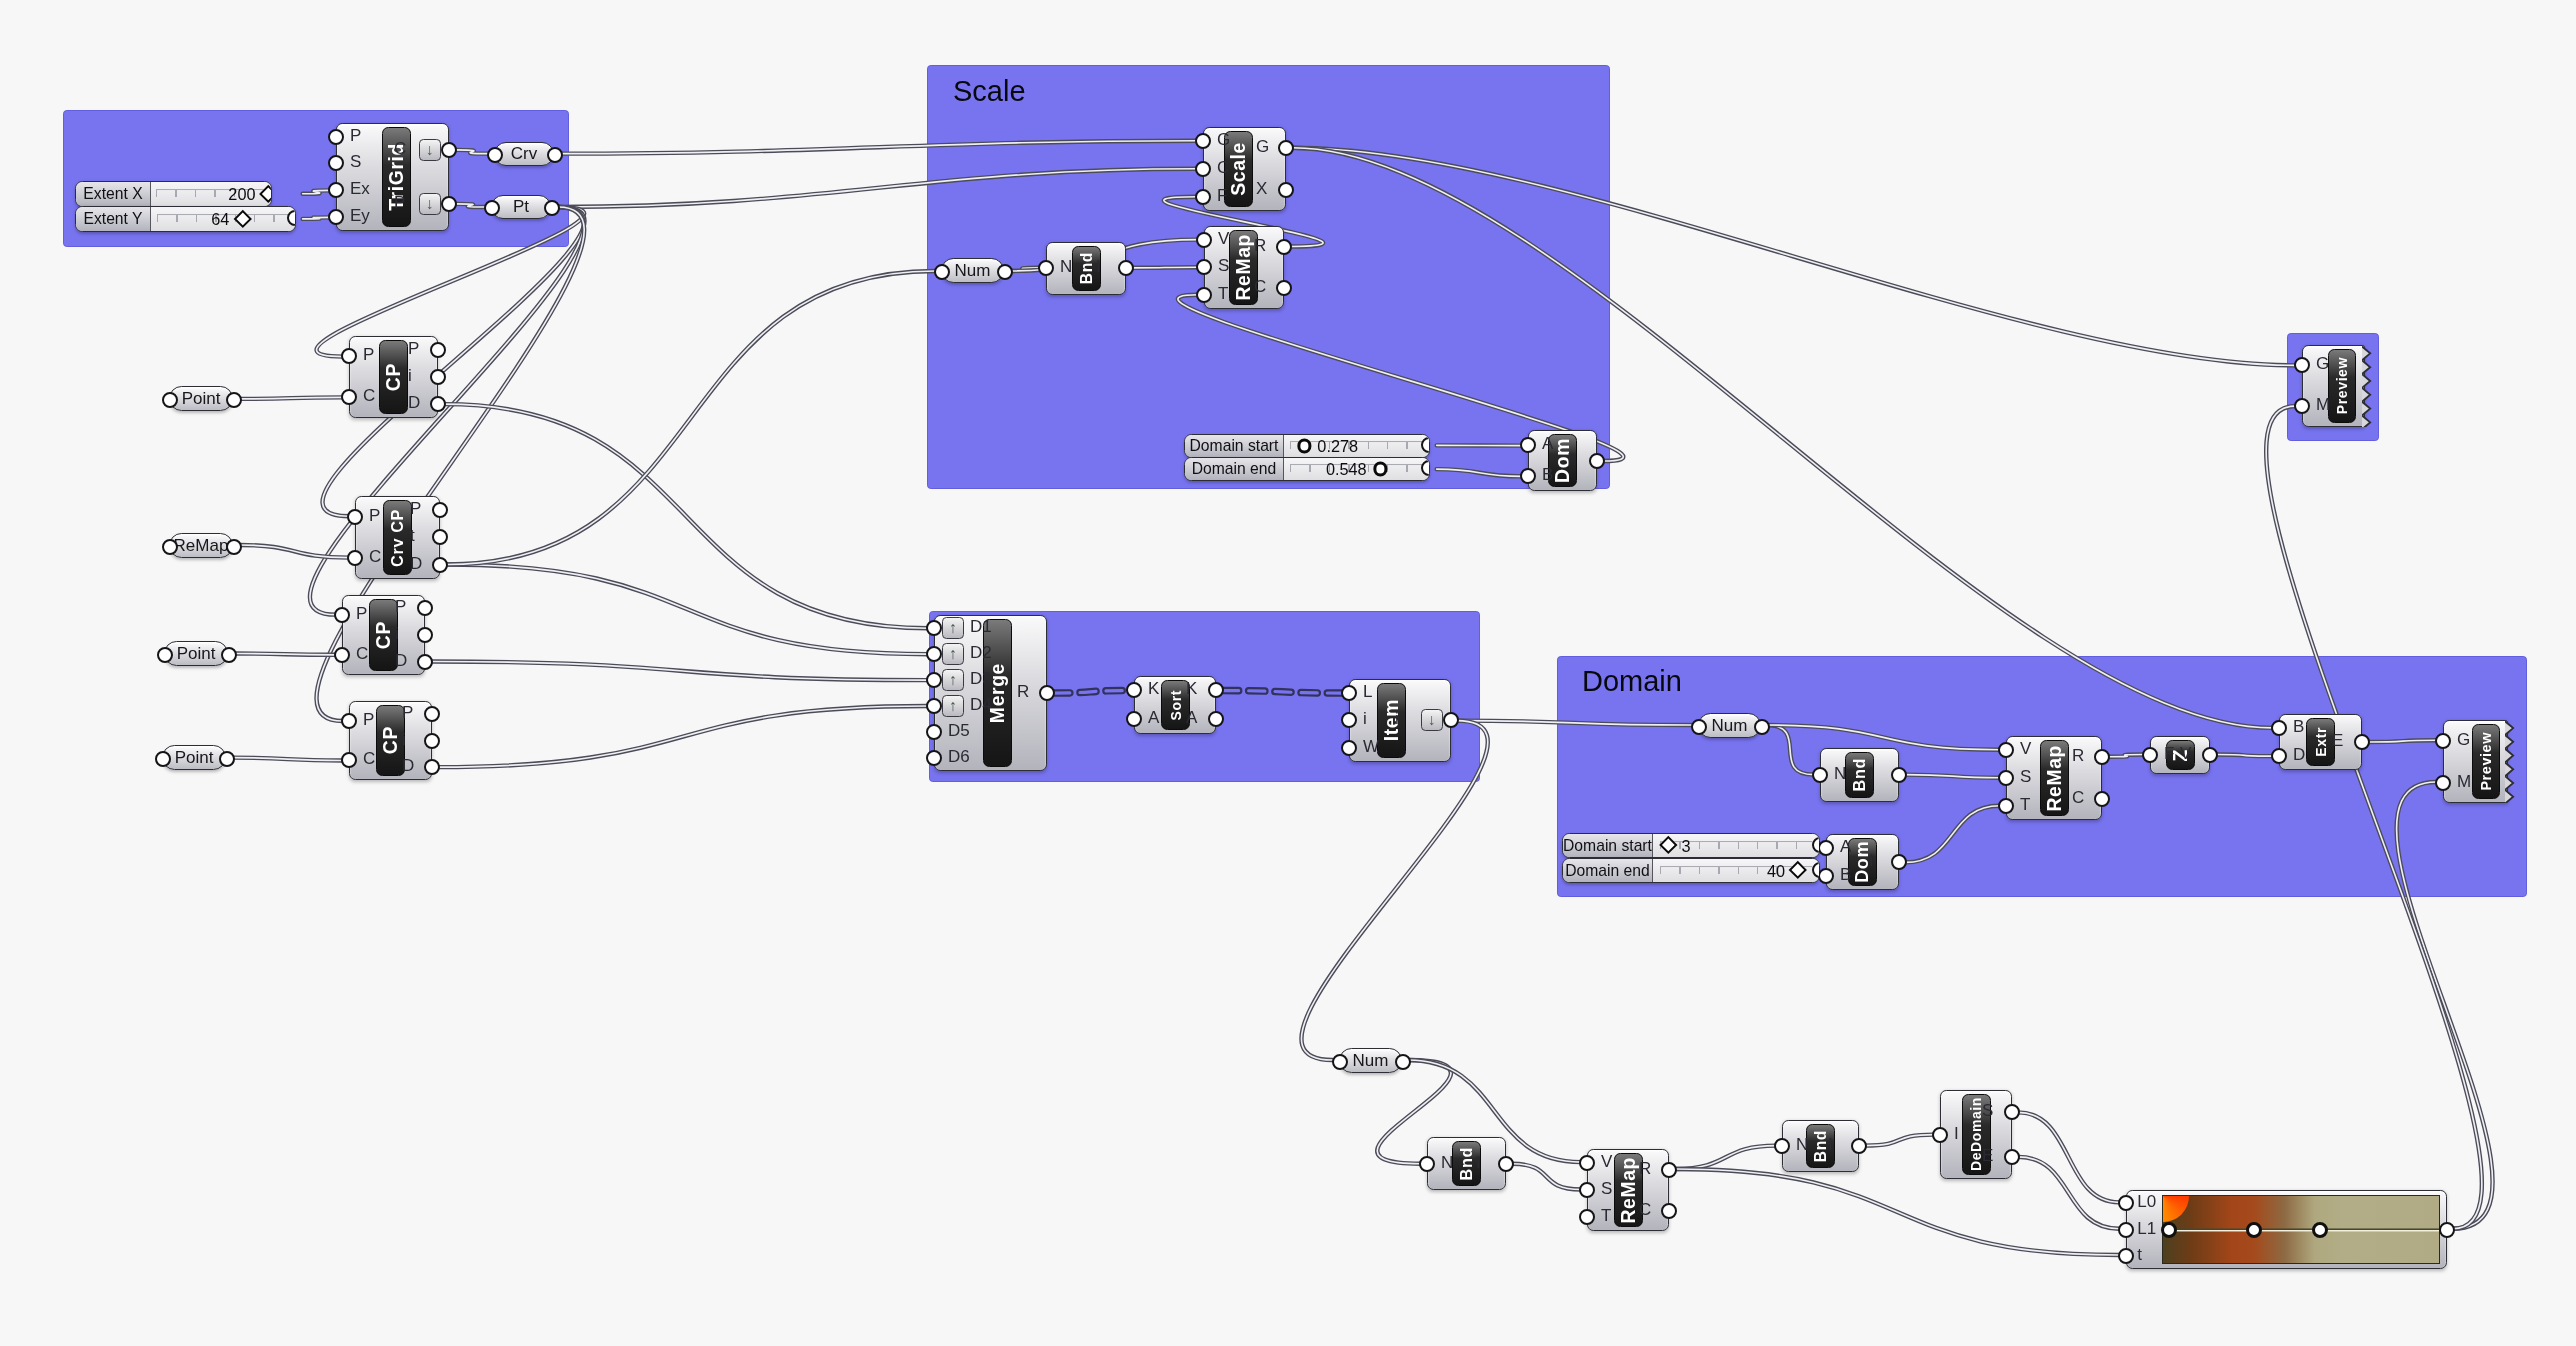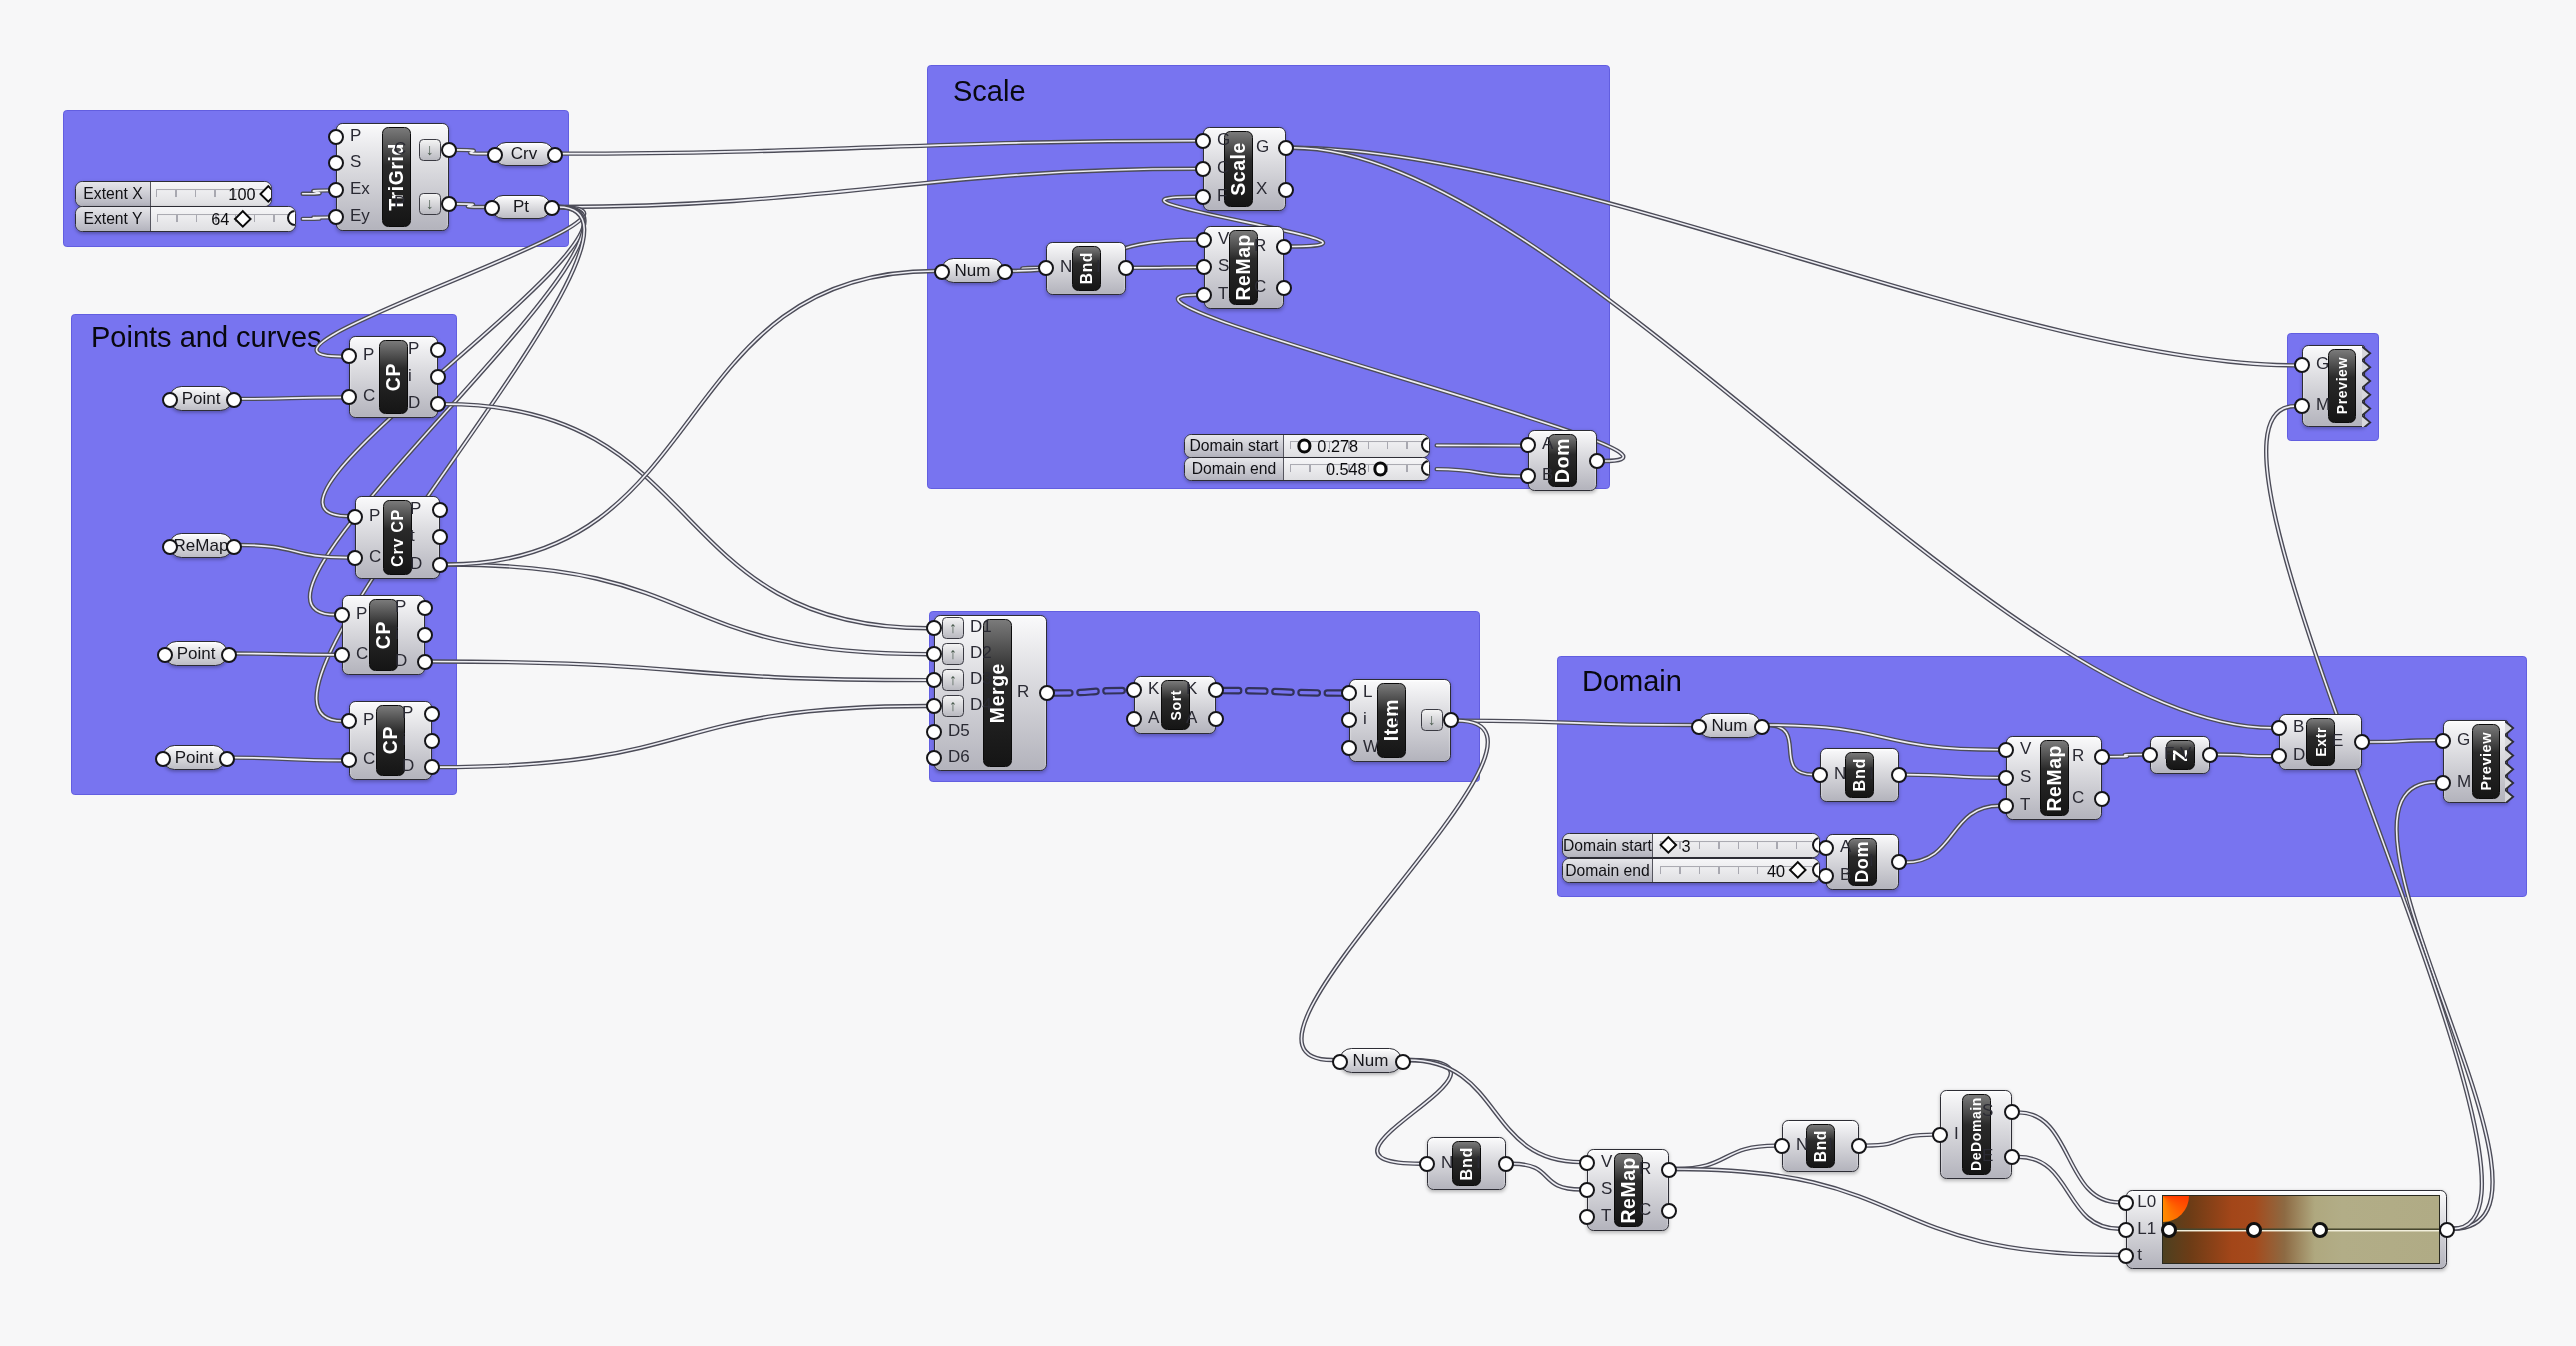--- a/index.html
+++ b/index.html
@@ -48,23 +48,20 @@
   .grip{position:absolute;width:10px;height:10px;border-radius:50%;background:#fff;border:3.1px solid #101010;
     transform:translate(-50%,-50%);z-index:5;}
   .jag{position:absolute;top:0;}
 </style>
 </head>
 <body>
 
 <div class="canvas">
   <div class="layer" id="groups-layer">
       <div class="group" style="left: 63px; top: 110px; width: 506px; height: 137px;"></div>
-      <div class="group" style="left: 71px; top: 314px; width: 386px; height: 481px;">
-        <div class="group-title" style="left: 19px; top: 6.3px;">Points and curves</div>
-      </div>
       <div class="group" style="left: 927px; top: 65px; width: 683px; height: 424px;">
         <div class="group-title" style="left: 25px; top: 8.8px;">Scale</div>
       </div>
       <div class="group" style="left: 929px; top: 611px; width: 551px; height: 171px;"></div>
       <div class="group" style="left: 1557px; top: 656px; width: 970px; height: 241px;">
         <div class="group-title" style="left: 24px; top: 7.5px;">Domain</div>
       </div>
       <div class="group" style="left: 2287px; top: 333px; width: 92px; height: 108px;"></div>
     </div>
   <svg class="layer" id="wires" width="2576" height="1346" viewBox="0 0 4106 2146">
@@ -558,21 +555,21 @@
         <div class="nub" style="left: 0px; top: 20.4px;"></div>
         <div class="plabel" style="left: 14px; top: 20.4px;">G</div>
         <div class="nub" style="left: 0px; top: 61px;"></div>
         <div class="plabel" style="left: 14px; top: 61px;">M</div>
       </div>
       <div class="slider" style="left: 75px; top: 181px; width: 197px; height: 26px;">
         <div class="slabel" style="width: 74px;">Extent X</div>
         <div class="sval">
           <div class="ticks"></div>
           <div class="kwrap" style="left: 84%;">
-            <span>100</span>
+            <span>200</span>
             <span class="k-dia"></span>
           </div>
         </div>
         <div class="nub" style="left: 219px; top: 11.3px;"></div>
       </div>
       <div class="slider" style="left: 75px; top: 206px; width: 221px; height: 26px;">
         <div class="slabel" style="width: 74px;">Extent Y</div>
         <div class="sval">
           <div class="ticks"></div>
           <div class="kwrap" style="left: 55%;">

